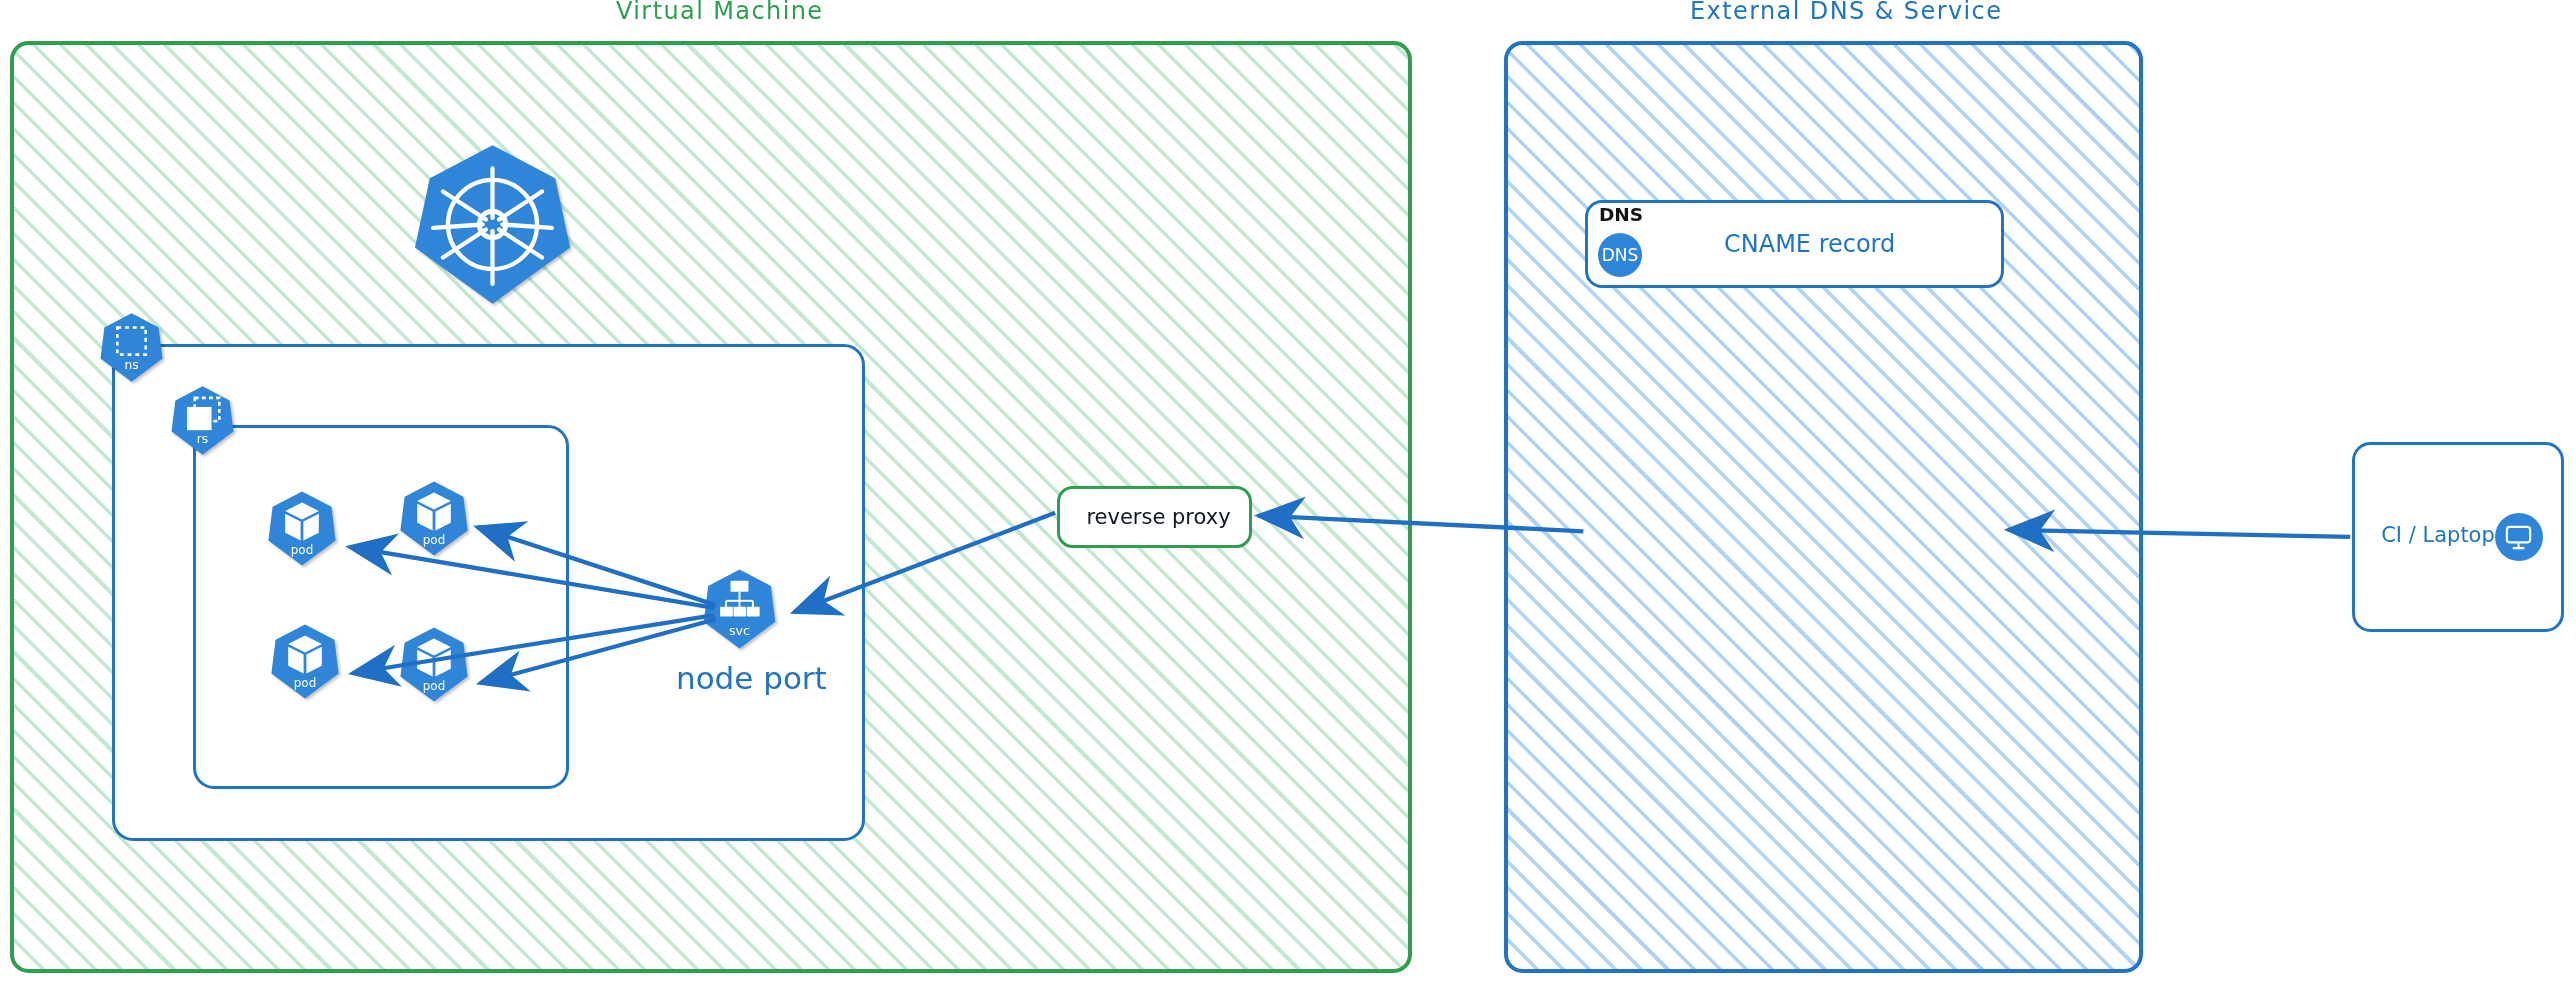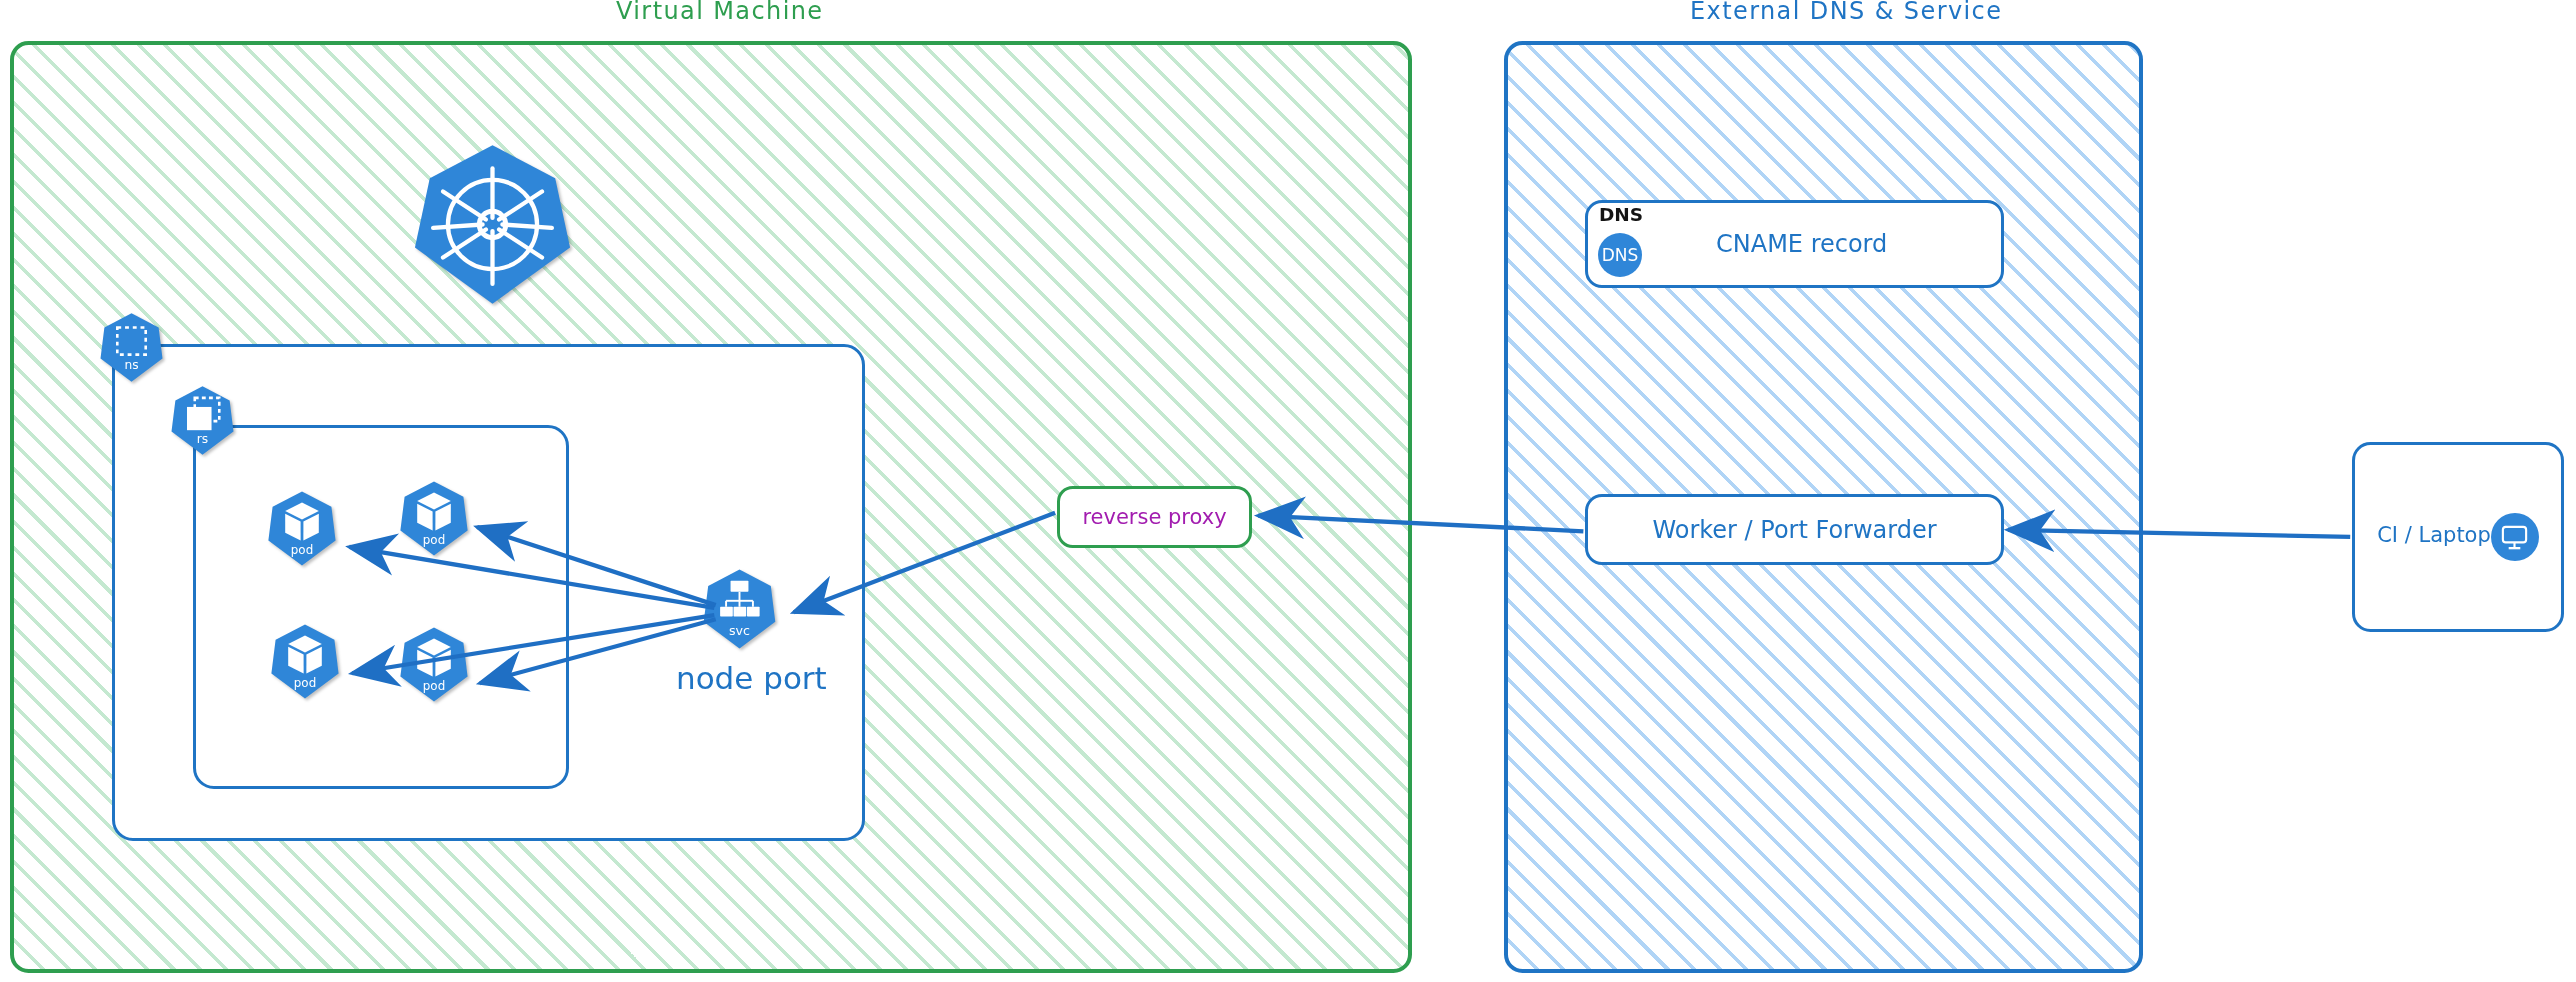--- a/index.html
+++ b/index.html
@@ -47,31 +47,31 @@
         rgba(255,255,255,0) 3.6px,
         rgba(255,255,255,0) 18.5px);
   }
 
   
   .box{
     position:absolute;
     box-sizing:border-box;
     background:#ffffff;
     border-radius:17px;
-    display:flex;align-items:center;justify-content:center;
+    display:flex;align-items:center;justify-content:center;padding-left:8px;
   }
   .box-blue{border:3.6px solid #1f74c4;}
   .box-green{border:3.6px solid #2e9e4f;}
 
   .lbl{
     font-family:"DejaVu Sans", sans-serif;
     white-space:nowrap;
   }
   .lbl-blue{color:#1f74c4;}
-  .lbl-green{color:#a21caf;text-align:center;}
+  .lbl-green{color:#0f172a;text-align:center;}
   .lbl-black{color:#141414;}
 
   
   .k8s{
     position:absolute;
     filter:drop-shadow(2.1px 2.1px 1.4px rgba(0,0,0,0.25));
   }
   .k8s svg{display:block;}
 
   
@@ -223,23 +223,20 @@
   <div class="box box-blue" style="left:1585px;top:200px;width:419px;height:88px;border-radius:17px;justify-content:flex-start;">
     <span class="lbl lbl-blue" style="font-size:24px;margin-left:128px;">CNAME record</span>
   </div>
 
   <div class="lbl lbl-black" style="position:absolute;left:1599px;top:204px;font-size:18.5px;font-weight:600;">DNS</div>
 
   <div class="dns-badge" style="left:1598px;top:233px;width:44px;height:44px;">
     <span>DNS</span>
   </div>
 
-  <div class="box box-blue" style="left:1585px;top:494px;width:419px;height:71px;border-radius:17px;">
-    <span class="lbl lbl-blue" style="font-size:24px;">Worker / Port Forwarder</span>
-  </div>
 
   <div class="box box-blue" style="left:2352px;top:442px;width:212px;height:190px;border-radius:18.5px;flex-direction:row;">
     <span class="lbl lbl-blue" style="font-size:21px;margin-bottom:4.3px;">CI / Laptop</span>
     <span class="mon-badge" style="position:relative;width:48px;height:48px;">
       <svg width="31" height="31" viewBox="0 0 32 32">
         <rect x="4" y="5" width="24" height="16" rx="3" fill="none" stroke="#ffffff" stroke-width="2.2"></rect>
         <line x1="16" y1="21" x2="16" y2="26" stroke="#ffffff" stroke-width="2.2"></line>
         <line x1="10" y1="27" x2="22" y2="27" stroke="#ffffff" stroke-width="2.4"></line>
       </svg>
     </span>

